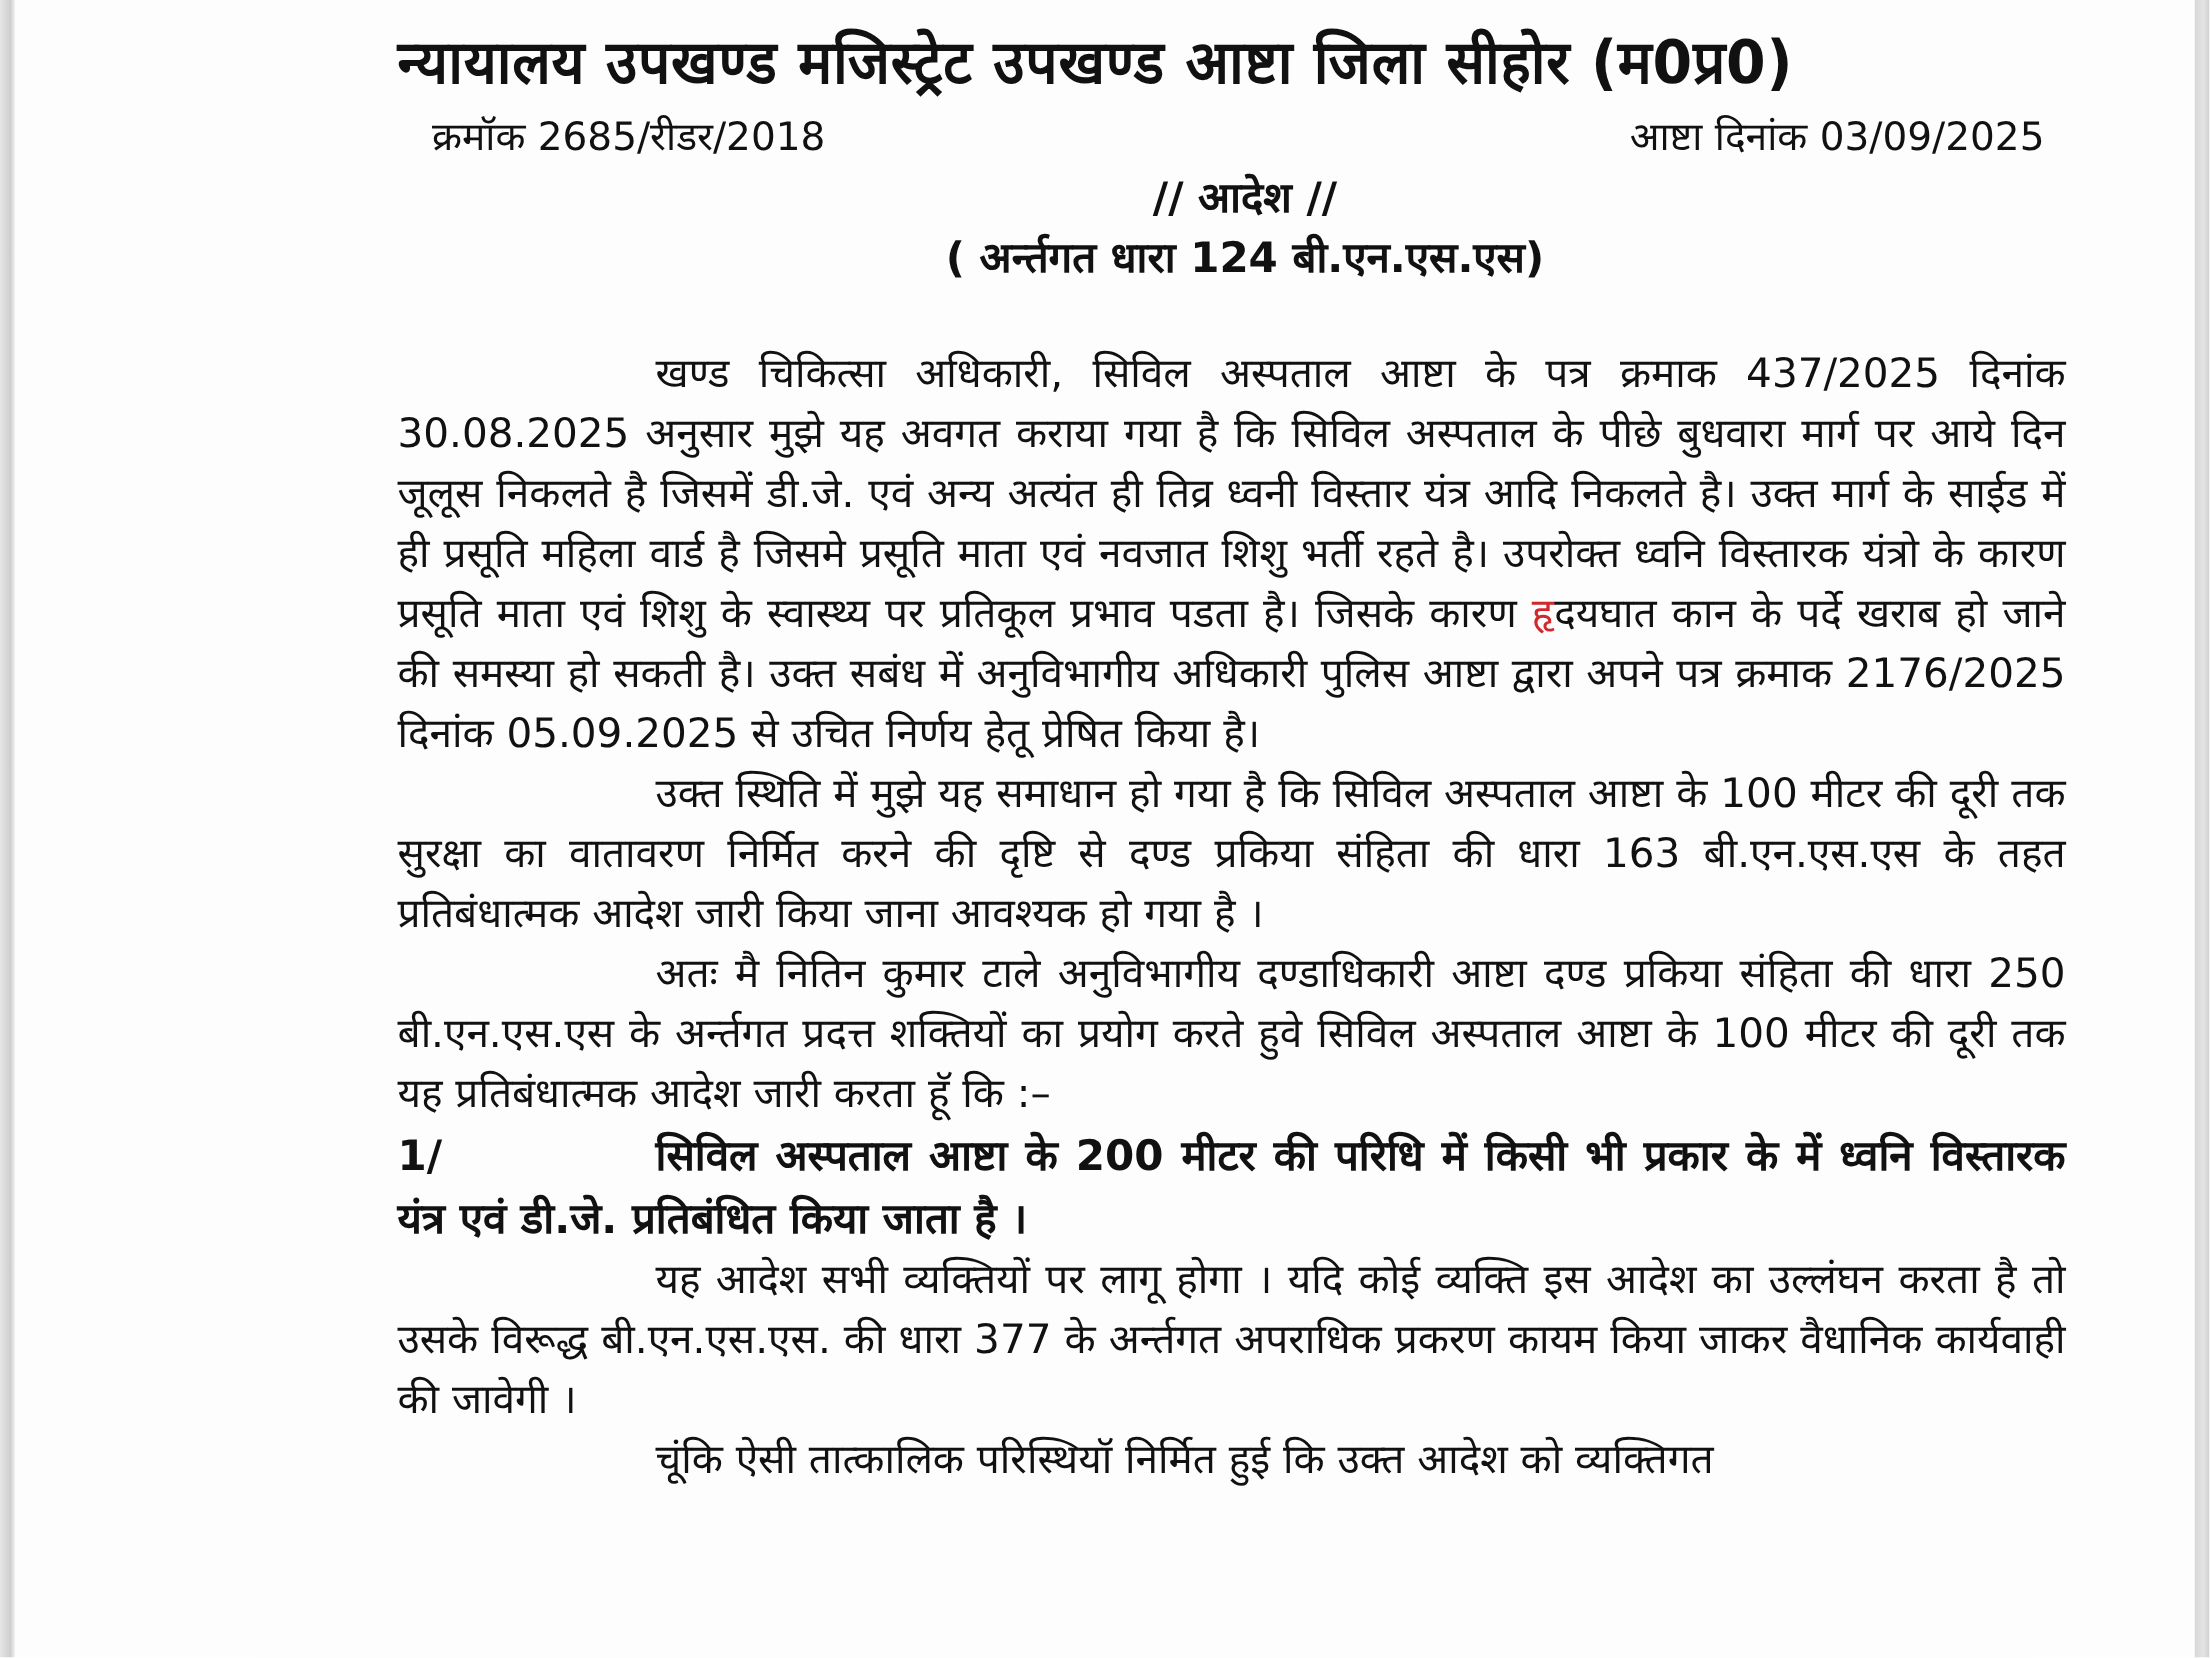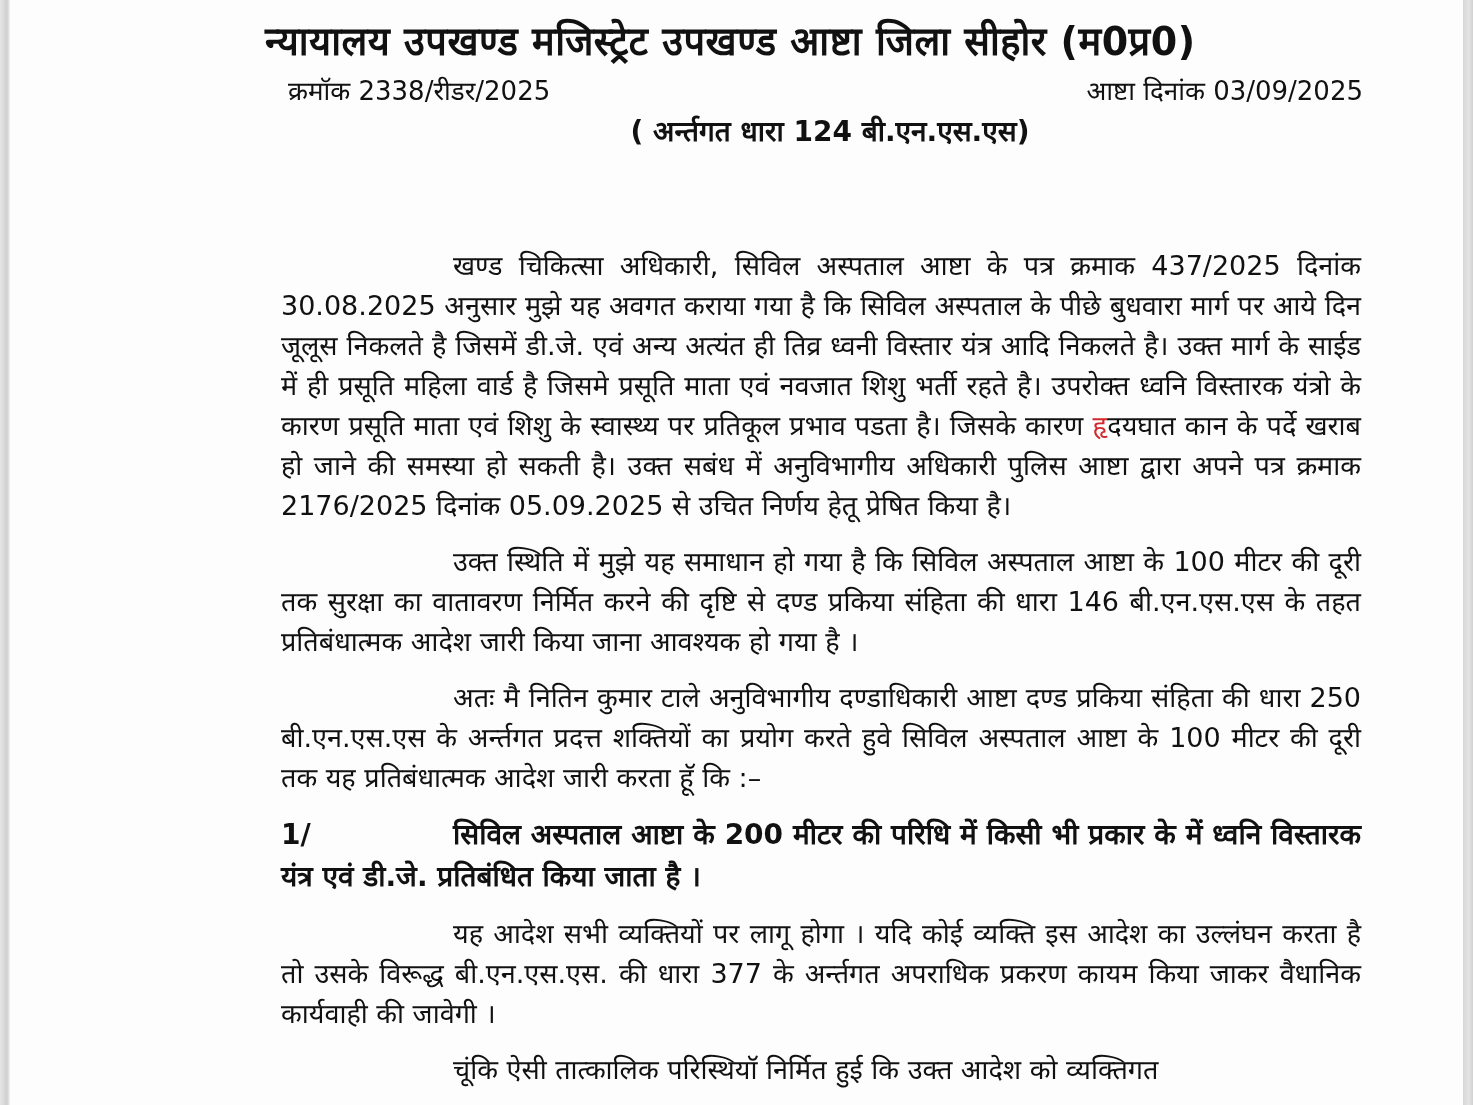--- a/index.html
+++ b/index.html
@@ -34,45 +34,46 @@
   }
   .order-head {
     position: absolute; left: 600px; top: 112px; width: 460px; text-align: center;
     font-size: 28px; font-weight: bold; line-height: 40px;
   }
   .body-text {
     position: absolute; left: 265px; top: 230px; width: 1112px;
     font-size: 27px; line-height: 40px; text-align: justify;
     text-align-last: left;
   }
-  .body-text p { margin: 16px; text-indent: 172px; }
+  .body-text p { margin: 0; text-indent: 172px; }
   .clause {
     font-weight: bold; font-size: 28px; line-height: 42px;
     text-indent: 0 !important;
   }
   .clause .num { display: inline-block; width: 172px; }
   .red { color: #d2282c; }
 </style>
 </head>
 <body>
 
 <div class="gutter-left"></div>
 <div class="gutter-right"></div>
 
 <div class="page">
 </div>
 
 <div class="title">न्यायालय उपखण्ड मजिस्ट्रेट उपखण्ड आष्टा जिला सीहोर (म0प्र0)</div>
-<div class="ref-left">क्रमॉक   2338/रीडर/2025</div>
+<div class="ref-left">क्रमॉक   2685/रीडर/2018</div>
 <div class="ref-right">आष्टा दिनांक 03/09/2025</div>
 
 <div class="order-head">
+  <div>// आदेश //</div>
   <div>( अर्न्तगत धारा 124 बी.एन.एस.एस)</div>
 </div>
 
 <div class="body-text">
   <p><span>खण्ड चिकित्सा अधिकारी, सिविल अस्पताल आष्टा के पत्र क्रमाक 437/2025 दिनांक 30.08.2025 अनुसार मुझे यह अवगत कराया गया है कि सिविल अस्पताल के पीछे बुधवारा  मार्ग पर आये दिन जूलूस निकलते है जिसमें डी.जे. एवं अन्य अत्यंत ही तिव्र ध्वनी विस्तार यंत्र आदि निकलते है। उक्त मार्ग के साईड में ही प्रसूति महिला वार्ड है जिसमे प्रसूति माता एवं नवजात शिशु भर्ती रहते है। उपरोक्त ध्वनि विस्तारक यंत्रो के कारण प्रसूति माता एवं शिशु के स्वास्थ्य पर प्रतिकूल प्रभाव पडता है। जिसके कारण </span><span class="red">हृ</span><span>दयघात कान के पर्दे खराब हो जाने की समस्या हो सकती है। उक्त सबंध में अनुविभागीय अधिकारी पुलिस आष्टा द्वारा  अपने पत्र क्रमाक 2176/2025 दिनांक 05.09.2025 से उचित निर्णय हेतू प्रेषित किया है।</span></p>
-  <p>उक्त स्थिति में मुझे यह समाधान हो गया है कि सिविल अस्पताल आष्टा के 100 मीटर की दूरी तक सुरक्षा का वातावरण निर्मित करने की दृष्टि से दण्ड प्रकिया संहिता की धारा 146 बी.एन.एस.एस के तहत प्रतिबंधात्मक आदेश जारी किया जाना आवश्यक हो गया है ।</p>
+  <p>उक्त स्थिति में मुझे यह समाधान हो गया है कि सिविल अस्पताल आष्टा के 100 मीटर की दूरी तक सुरक्षा का वातावरण निर्मित करने की दृष्टि से दण्ड प्रकिया संहिता की धारा 163 बी.एन.एस.एस के तहत प्रतिबंधात्मक आदेश जारी किया जाना आवश्यक हो गया है ।</p>
   <p>अतः मै नितिन कुमार टाले अनुविभागीय दण्डाधिकारी आष्टा दण्ड प्रकिया संहिता की धारा 250 बी.एन.एस.एस के अर्न्तगत प्रदत्त शक्तियों का प्रयोग करते हुवे सिविल अस्पताल आष्टा के 100 मीटर की दूरी तक यह प्रतिबंधात्मक आदेश जारी करता हूॅ कि :–</p>
   <p class="clause"><span class="num">1/</span><span>सिविल अस्पताल आष्टा के 200 मीटर की परिधि में किसी भी प्रकार के में ध्वनि विस्तारक यंत्र एवं डी.जे. प्रतिबंधित किया जाता है ।</span></p>
   <p>यह आदेश सभी व्यक्तियों पर लागू होगा । यदि कोई व्यक्ति इस आदेश का उल्लंघन करता है तो उसके विरूद्ध बी.एन.एस.एस. की धारा 377 के अर्न्तगत अपराधिक प्रकरण कायम किया जाकर वैधानिक कार्यवाही की जावेगी ।</p>
   <p>चूंकि ऐसी तात्कालिक परिस्थियॉ निर्मित हुई कि उक्त आदेश को व्यक्तिगत</p>
 </div>
 
 </body></html>

